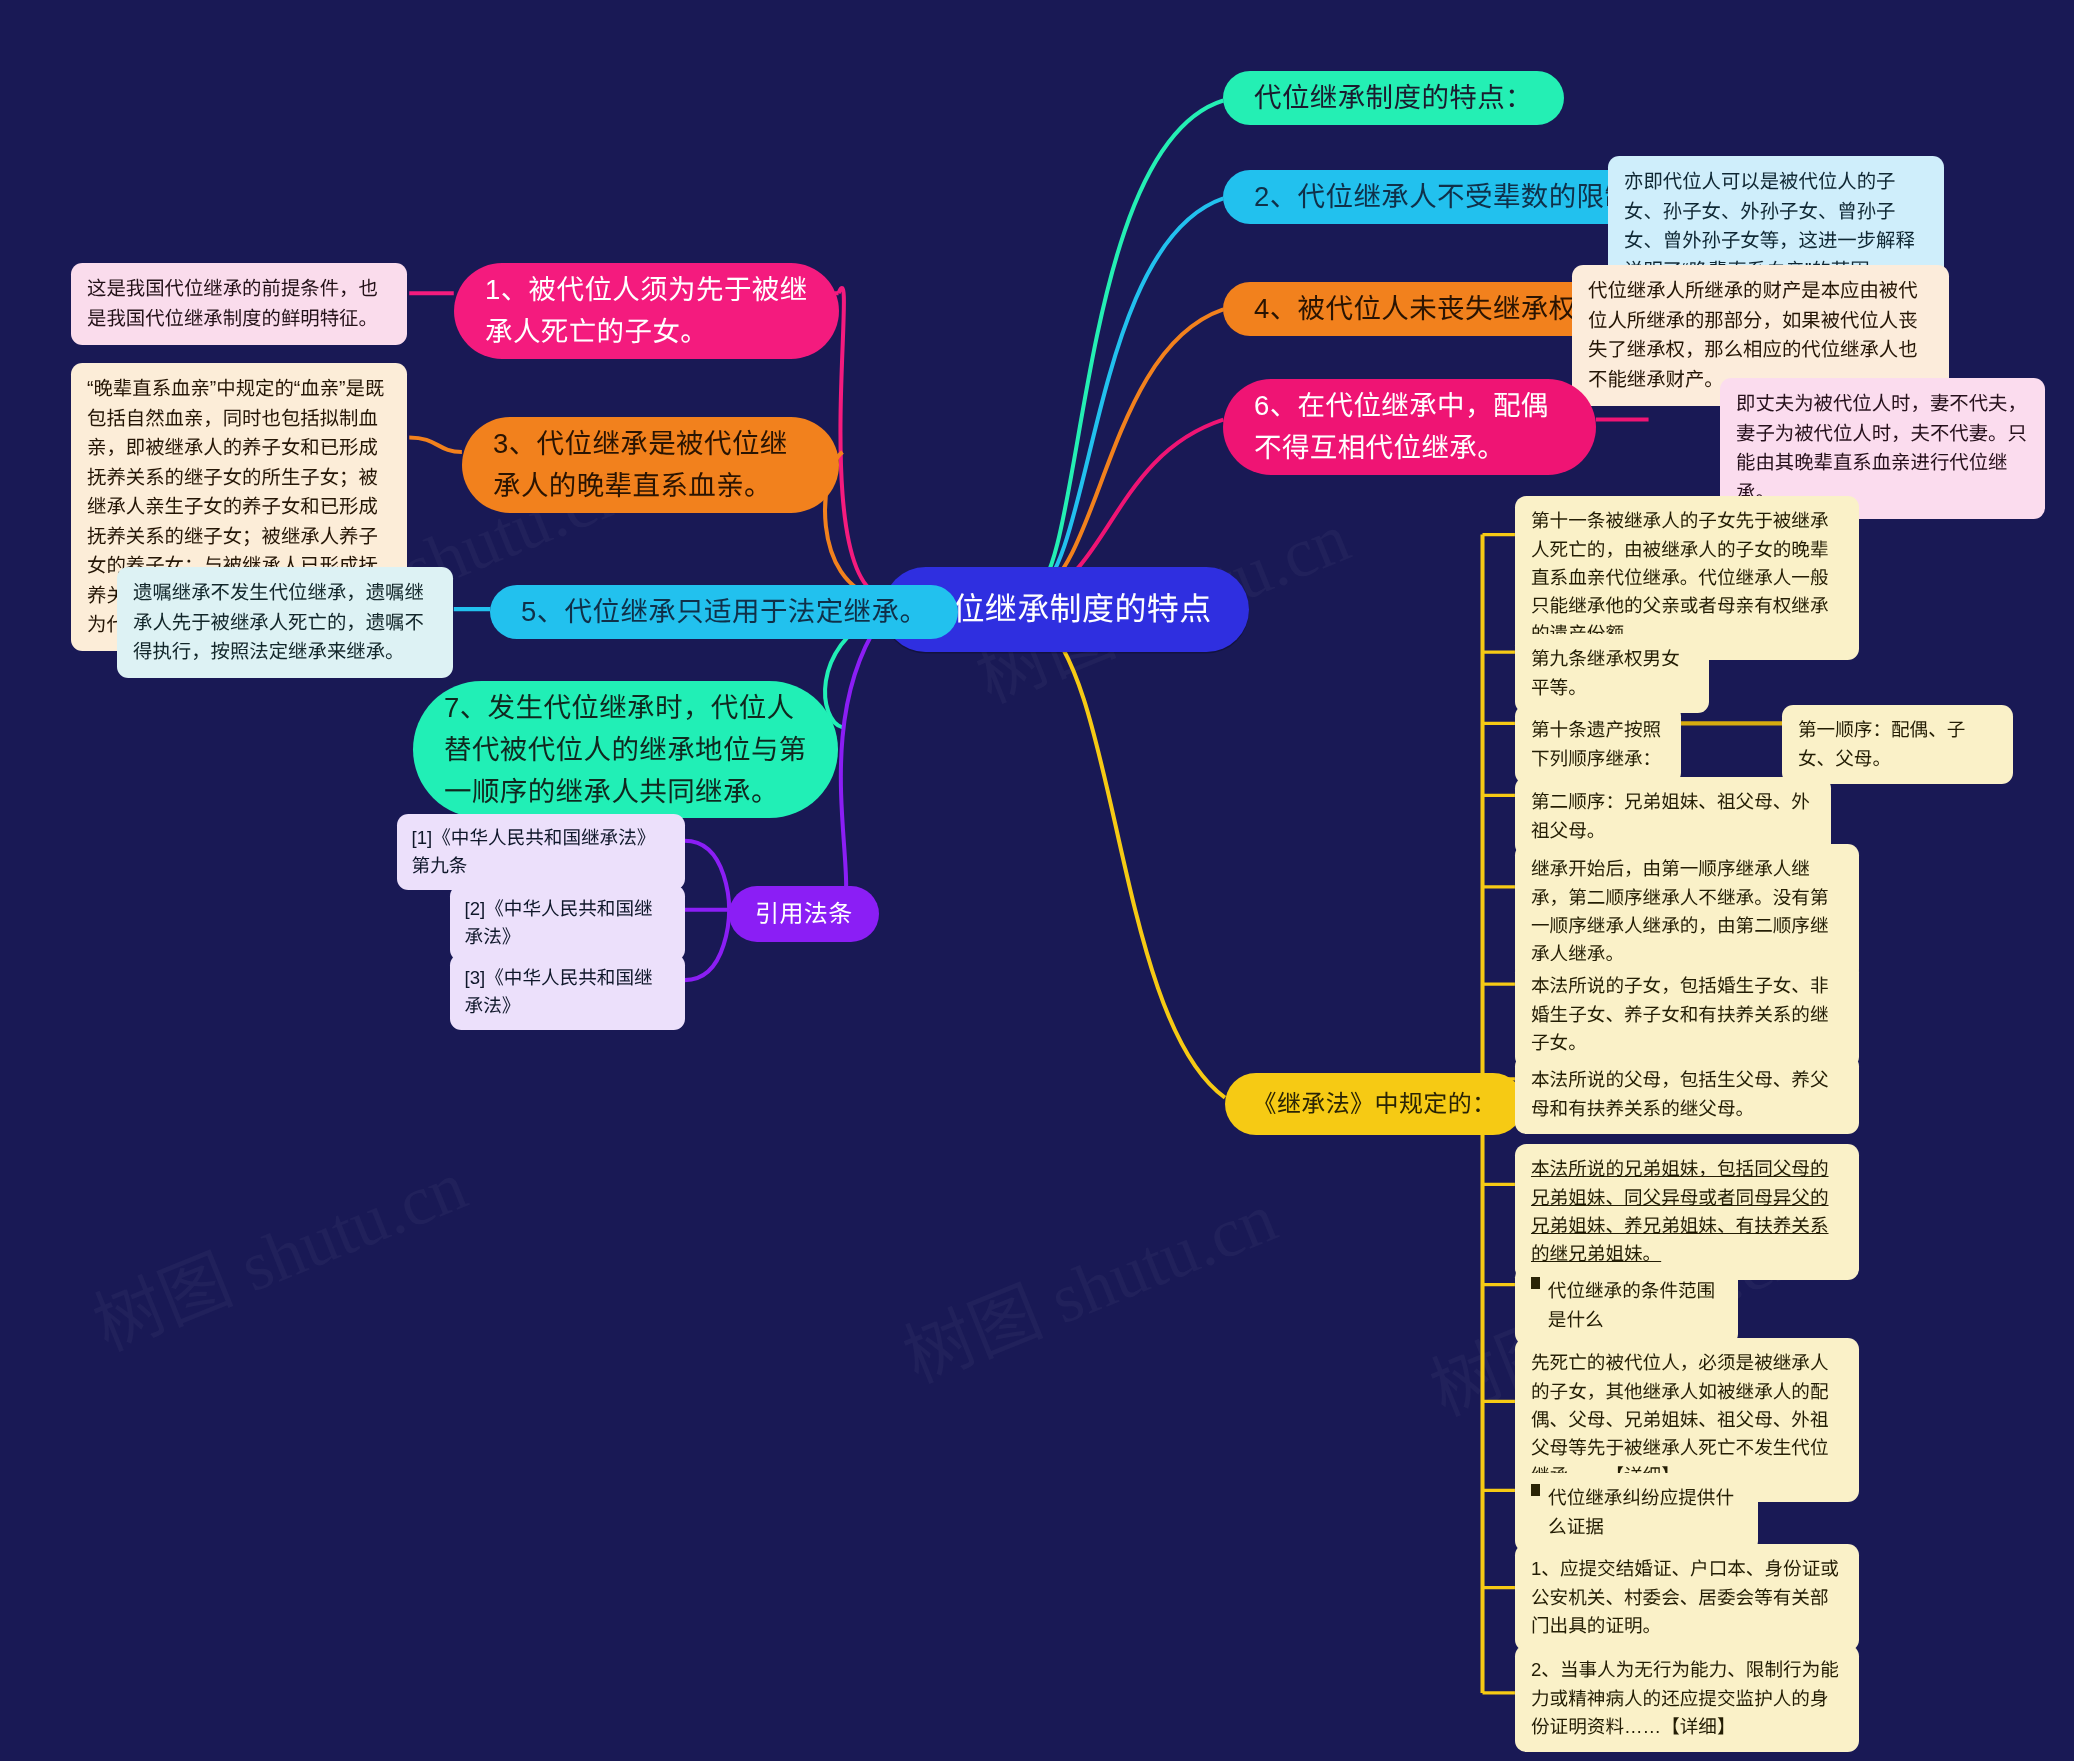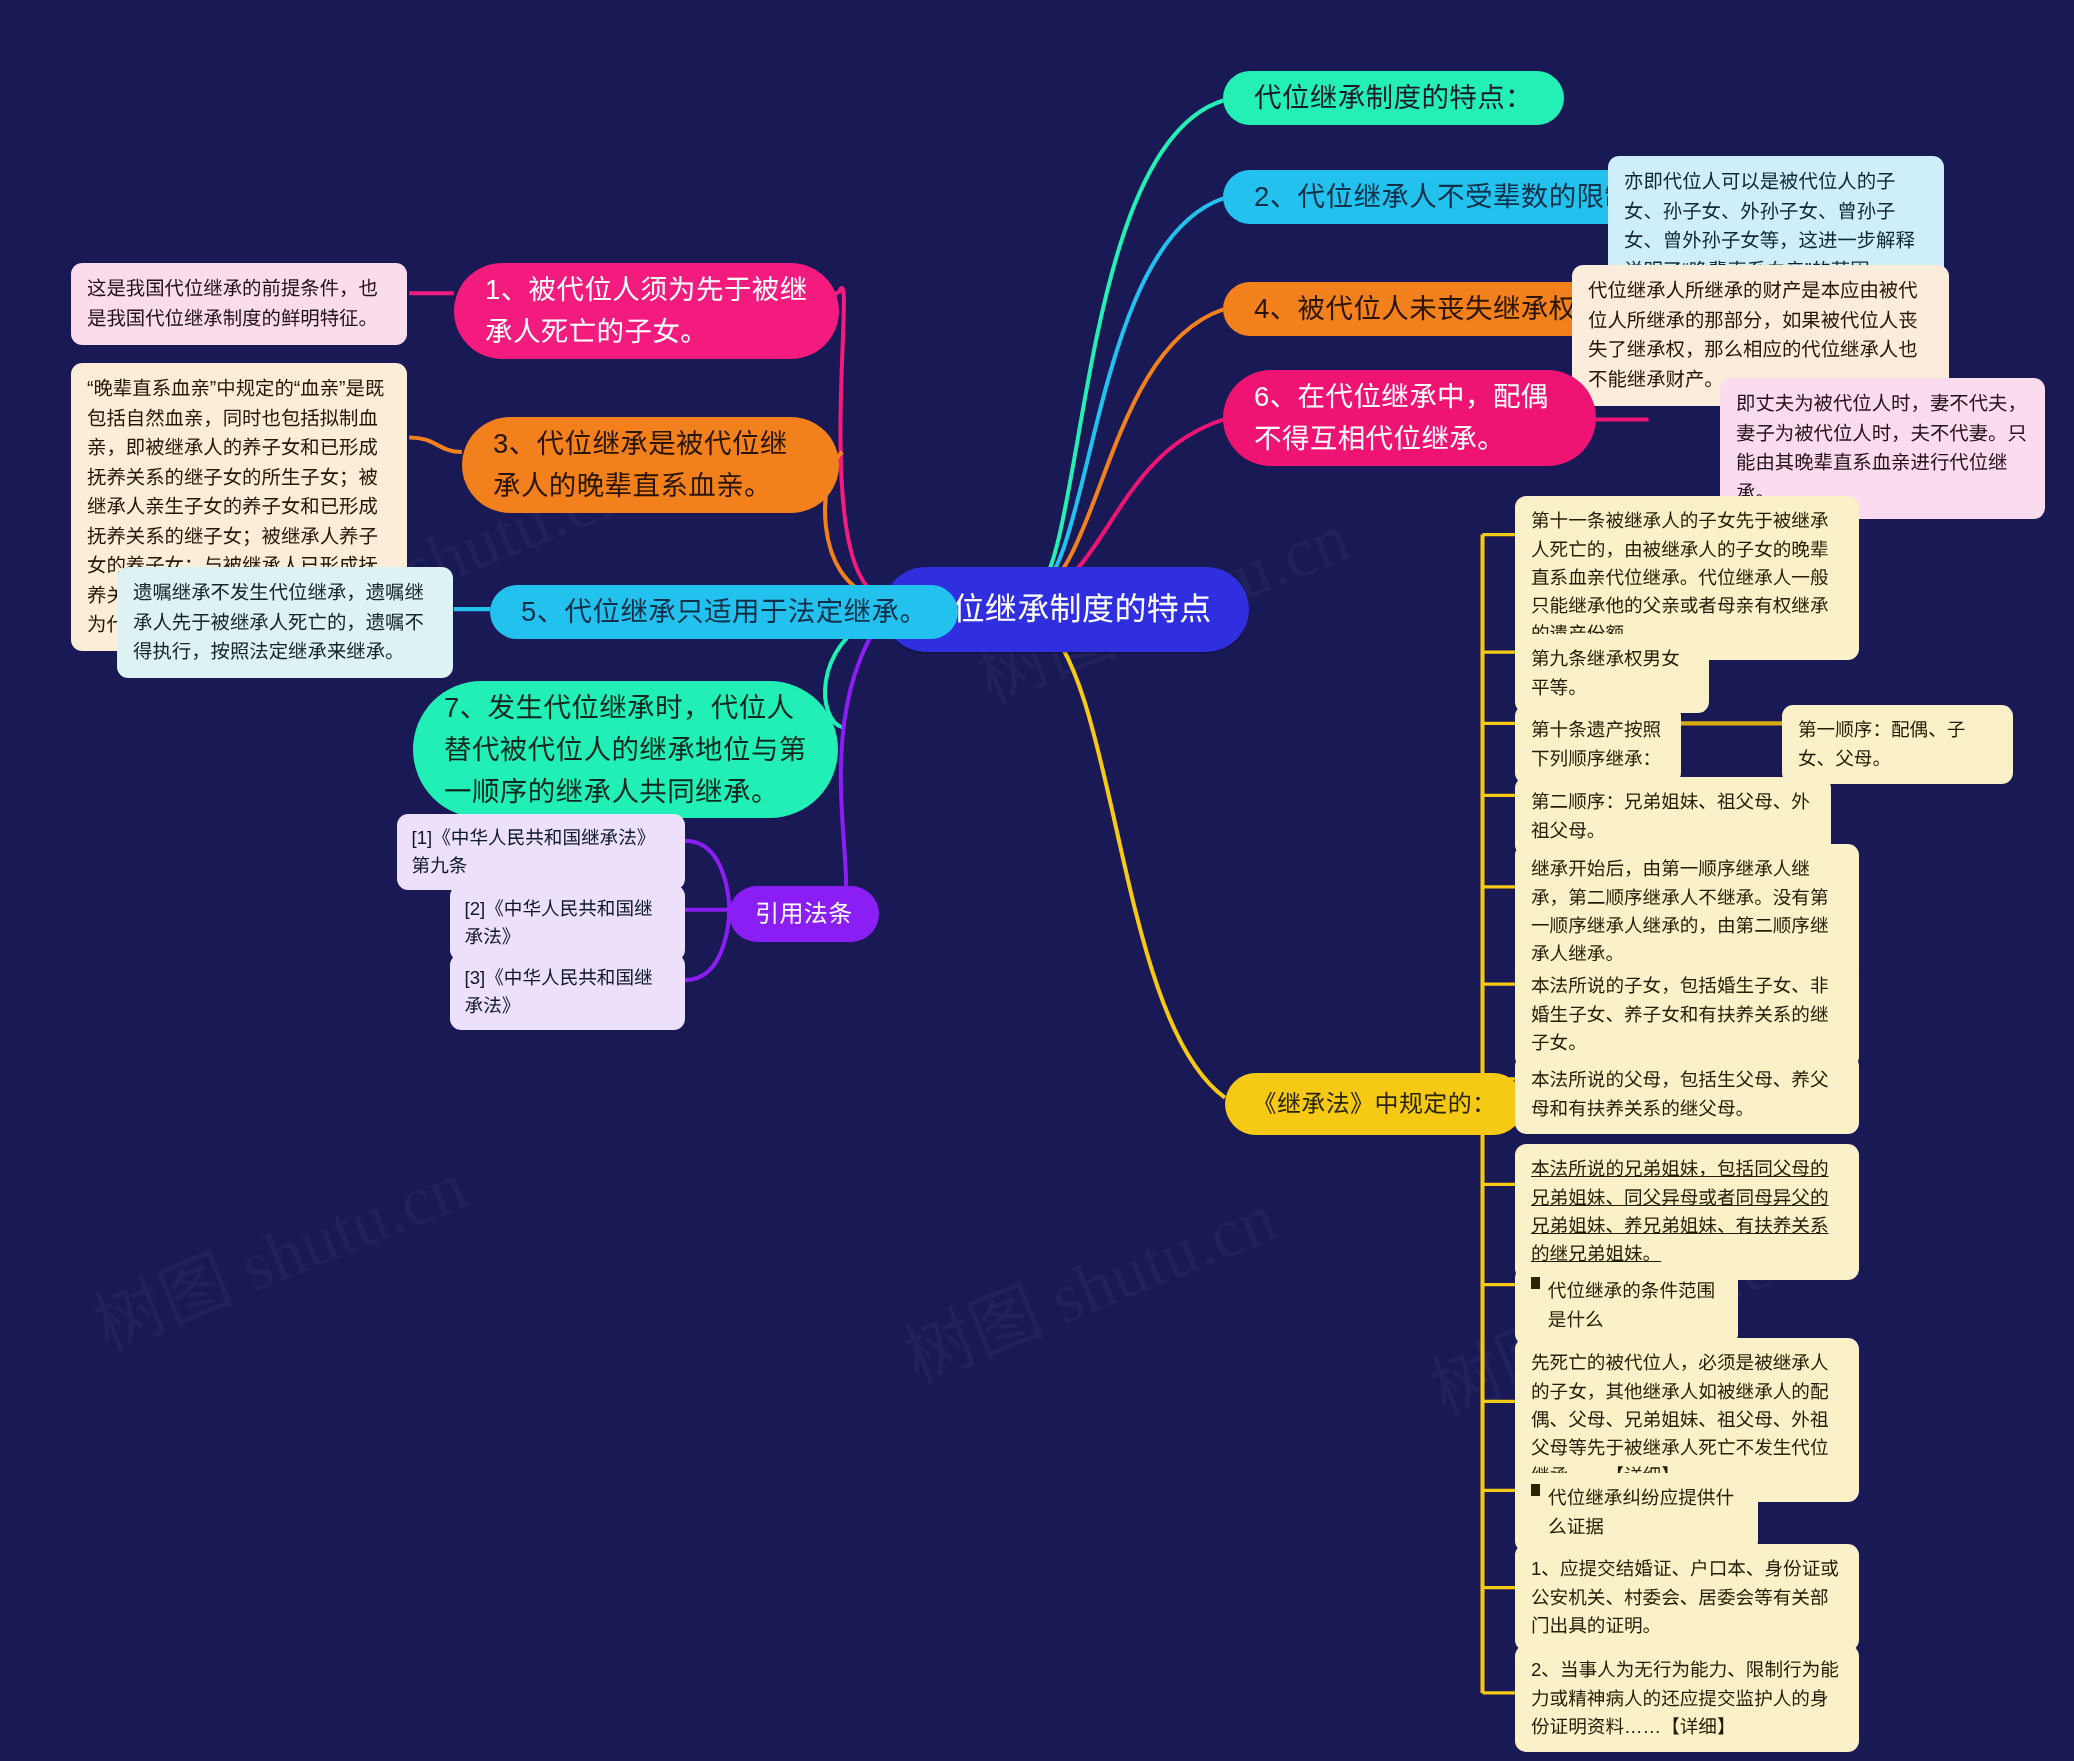--- a/index.html
+++ b/index.html
@@ -161,21 +161,21 @@
     <span class="txt">亦即代位人可以是被代位人的子女、孙子女、外孙子女、曾孙子女、曾外孙子女等，这进一步解释说明了“晚辈直系血亲”的范围。</span>
   </div>
 
   <div class="node pill orange" style="left:1223px; top:282px;">
     <span>4、被代位人未丧失继承权。</span>
   </div>
   <div class="node card peach" style="left:1572px; top:265px; width:377px;">
     <span class="txt">代位继承人所继承的财产是本应由被代位人所继承的那部分，如果被代位人丧失了继承权，那么相应的代位继承人也不能继承财产。</span>
   </div>
 
-  <div class="node pill magenta" style="left:1223px; top:370px; width:373px;">
+  <div class="node pill magenta" style="left:1223px; top:379px; width:373px;">
     <span>6、在代位继承中，配偶不得互相代位继承。</span>
   </div>
   <div class="node card blush" style="left:1720px; top:378px; width:325px;">
     <span class="txt">即丈夫为被代位人时，妻不代夫，妻子为被代位人时，夫不代妻。只能由其晚辈直系血亲进行代位继承。</span>
   </div>
 
   <div class="node card rose" style="left:71px; top:263px; width:336px;">
     <span class="txt">这是我国代位继承的前提条件，也是我国代位继承制度的鲜明特征。</span>
   </div>
   <div class="node pill pink" style="left:454px; top:263px; width:385px;">

